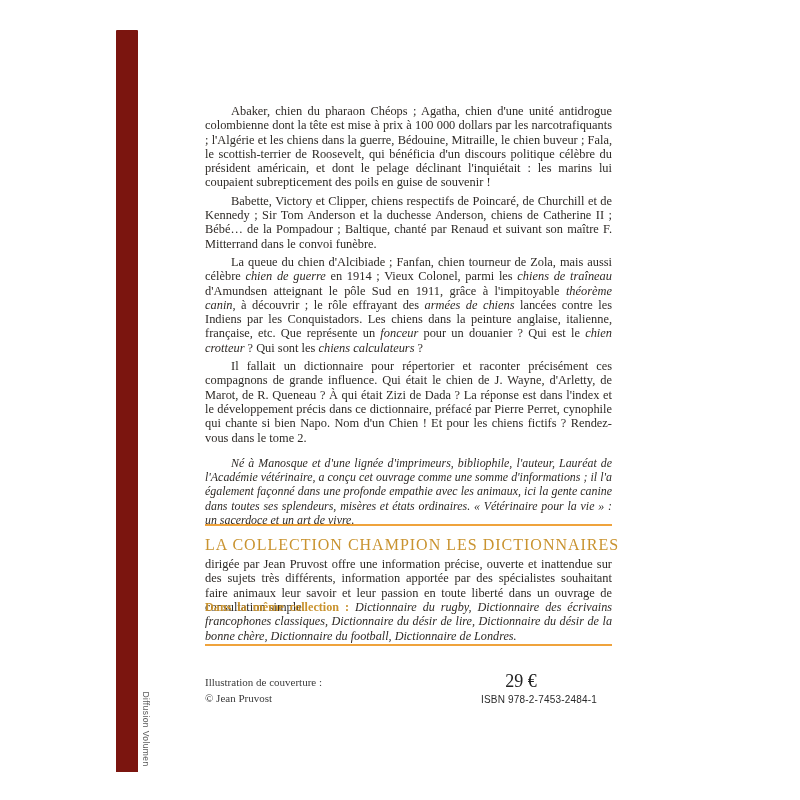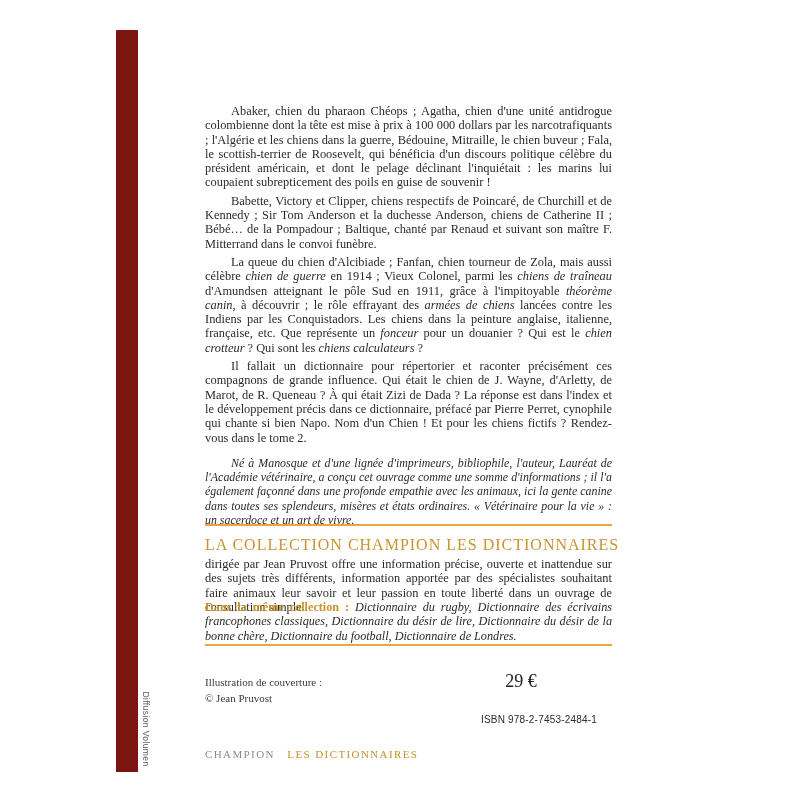--- a/index.html
+++ b/index.html
@@ -33,21 +33,21 @@
   .collection-title{top:536px;font-size:16px;letter-spacing:1px;color:#c9932f;
                     white-space:nowrap;}
   .collection-desc{top:557px;font-size:12.4px;line-height:14.4px;text-align:justify;}
   .same-collection{top:600px;font-size:12.2px;line-height:14.4px;text-align:justify;font-family:Liberation Serif, serif;}
 
   
   .illus-label{position:absolute;left:205px;top:676px;font-size:11px;color:#3a3a3a;}
   .illus-credit{position:absolute;left:205px;top:692px;font-size:11px;color:#3a3a3a;}
   .price{position:absolute;left:450px;top:671px;width:142px;text-align:center;
          font-size:18px;color:#222;}
-  .isbn-label{position:absolute;left:474px;top:714px;width:130px;text-align:center;
+  .isbn-label{position:absolute;left:474px;top:694px;width:130px;text-align:center;
               font-family:"Liberation Sans", sans-serif;font-size:10px;color:#2b2b2b;
               letter-spacing:.2px;white-space:nowrap;}
   .barcode{position:absolute;left:478px;top:708px;width:124px;}
   .bars{position:relative;height:40px;margin:0 2px;
         background:repeating-linear-gradient(90deg,
           #101010 0 2px,#ffffff 2px 3px,#4a4a4a 3px 5px,#ffffff 5px 6px,
           #101010 6px 9px,#ffffff 9px 11px,#8a8a8a 11px 12px,#ffffff 12px 13px,
           #101010 13px 15px,#ffffff 15px 18px,#303030 18px 19px,#ffffff 19px 20px,
           #101010 20px 24px,#ffffff 24px 25px,#6a6a6a 25px 26px,#ffffff 26px 28px,
           #101010 28px 30px,#ffffff 30px 32px);}
@@ -90,19 +90,14 @@
   <div class="rule rule2"></div>
 
   <div class="illus-label">Illustration de couverture :</div>
   <div class="illus-credit">© Jean Pruvost</div>
 
   <div class="price">29 €</div>
 
   <div class="isbn-label">ISBN 978-2-7453-2484-1</div>
 
 
-  <div class="publisher-line">
-    <span class="pub">CHAMPION</span>
-    <span>&nbsp;</span>
-    <span class="coll">LES DICTIONNAIRES</span>
-  </div>
 
 </div>
 
 </body></html>

